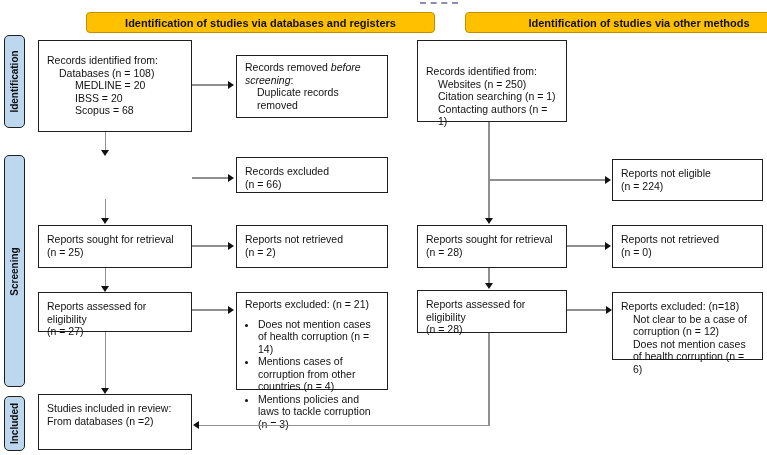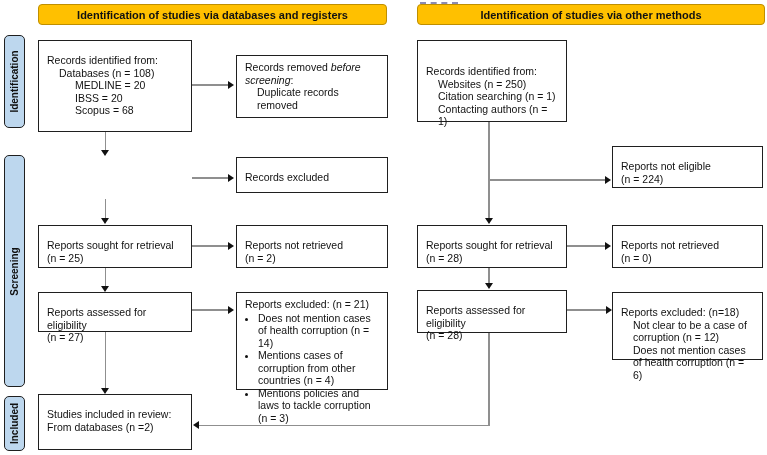--- a/index.html
+++ b/index.html
@@ -2,47 +2,47 @@
 <html><head>
 <meta charset="utf-8">
 <style>
   html,body{margin:0;padding:0;background:#ffffff;}
   #canvas{
     position:relative;width:767px;height:455px;background:#ffffff;
     font-family:"Liberation Sans","DejaVu Sans",sans-serif;color:#111;
     overflow:hidden;
   }
   .banner{
-    position:absolute;top:4px;height:19px;background:#FFC000;
+    position:absolute;top:12px;height:19px;background:#FFC000;
     border:1px solid #bf8f00;border-radius:4px;
     display:flex;align-items:center;justify-content:center;
-    font-size:11px;font-weight:bold;color:#111;
+    font-size:11px;font-weight:bold;color:#111;margin-left:48px;
   }
   .stage{
     position:absolute;left:4px;width:21px;background:#BDD7EE;
     border:1.5px solid #1f1f1f;border-radius:5px;
     display:flex;align-items:center;justify-content:center;
     box-sizing:border-box;
   }
   .stage span{
     transform:rotate(-90deg);white-space:nowrap;
     font-size:10px;font-weight:bold;color:#111;
   }
   .box{
     position:absolute;background:#fff;border:1.5px solid #1f1f1f;
     box-sizing:border-box;font-size:10.5px;line-height:12.5px;
-    padding:13px 8px;
+    padding:7px 8px;
   }
   .box .ln{white-space:normal;}
   .in1{padding-left:12px;}
   .in2{padding-left:28px;}
   .pad-top{padding-top:24px;}
   .tight{padding:5px 8px;}
   .box em{font-style:italic;}
-  .box ul{margin:1px 0 0 0;padding-left:13px;list-style:disc;}
+  .box ul{margin:7px 0 0 0;padding-left:13px;list-style:disc;}
   .box ul li{margin:0 0 0 0;}
   .vline{position:absolute;width:1.5px;background:#8f8f8f;}
   .hline{position:absolute;height:1.5px;background:#8f8f8f;}
   .ah{position:absolute;width:0;height:0;}
   .ah.down{border-left:4px solid transparent;border-right:4px solid transparent;border-top:6px solid #111;}
   .ah.right{border-top:4px solid transparent;border-bottom:4px solid transparent;border-left:6px solid #111;}
   .ah.left{border-top:4px solid transparent;border-bottom:4px solid transparent;border-right:6px solid #111;}
   .dash-artifact{position:absolute;left:420px;top:2px;width:38px;height:0;border-top:2px dashed #8c8cb4;}
 </style>
 </head>
@@ -92,20 +92,21 @@
     <div class="ln">From databases (n =2)</div>
   </div>
 
   <div class="box tight" style="left:236px;top:55px;width:152px;height:63px;">
     <div class="ln"><span>Records removed </span><em>before screening</em><span>:</span></div>
     <div class="ln in1">Duplicate records removed</div>
   </div>
 
   <div class="box" style="left:236px;top:157px;width:152px;height:36px;">
     <div class="ln">Records excluded</div>
+    <div class="ln">(n = 66)</div>
   </div>
 
   <div class="box" style="left:236px;top:225px;width:152px;height:43px;">
     <div class="ln">Reports not retrieved</div>
     <div class="ln">(n = 2)</div>
   </div>
 
   <div class="box tight" style="left:236px;top:292px;width:152px;height:98px;">
     <div class="ln">Reports excluded: (n = 21)</div>
     <ul>
@@ -125,21 +126,21 @@
   <div class="box" style="left:417px;top:225px;width:150px;height:43px;">
     <div class="ln">Reports sought for retrieval</div>
     <div class="ln">(n = 28)</div>
   </div>
 
   <div class="box" style="left:417px;top:290px;width:150px;height:43px;">
     <div class="ln">Reports assessed for eligibility</div>
     <div class="ln">(n = 28)</div>
   </div>
 
-  <div class="box" style="left:612px;top:146px;width:151px;height:42px;">
+  <div class="box" style="left:612px;top:159px;width:151px;height:42px;">
     <div class="ln">Reports not eligible</div>
     <div class="ln">(n = 224)</div>
   </div>
 
   <div class="box" style="left:612px;top:225px;width:151px;height:43px;">
     <div class="ln">Reports not retrieved</div>
     <div class="ln">(n = 0)</div>
   </div>
 
   <div class="box" style="left:612px;top:292px;width:151px;height:68px;">

